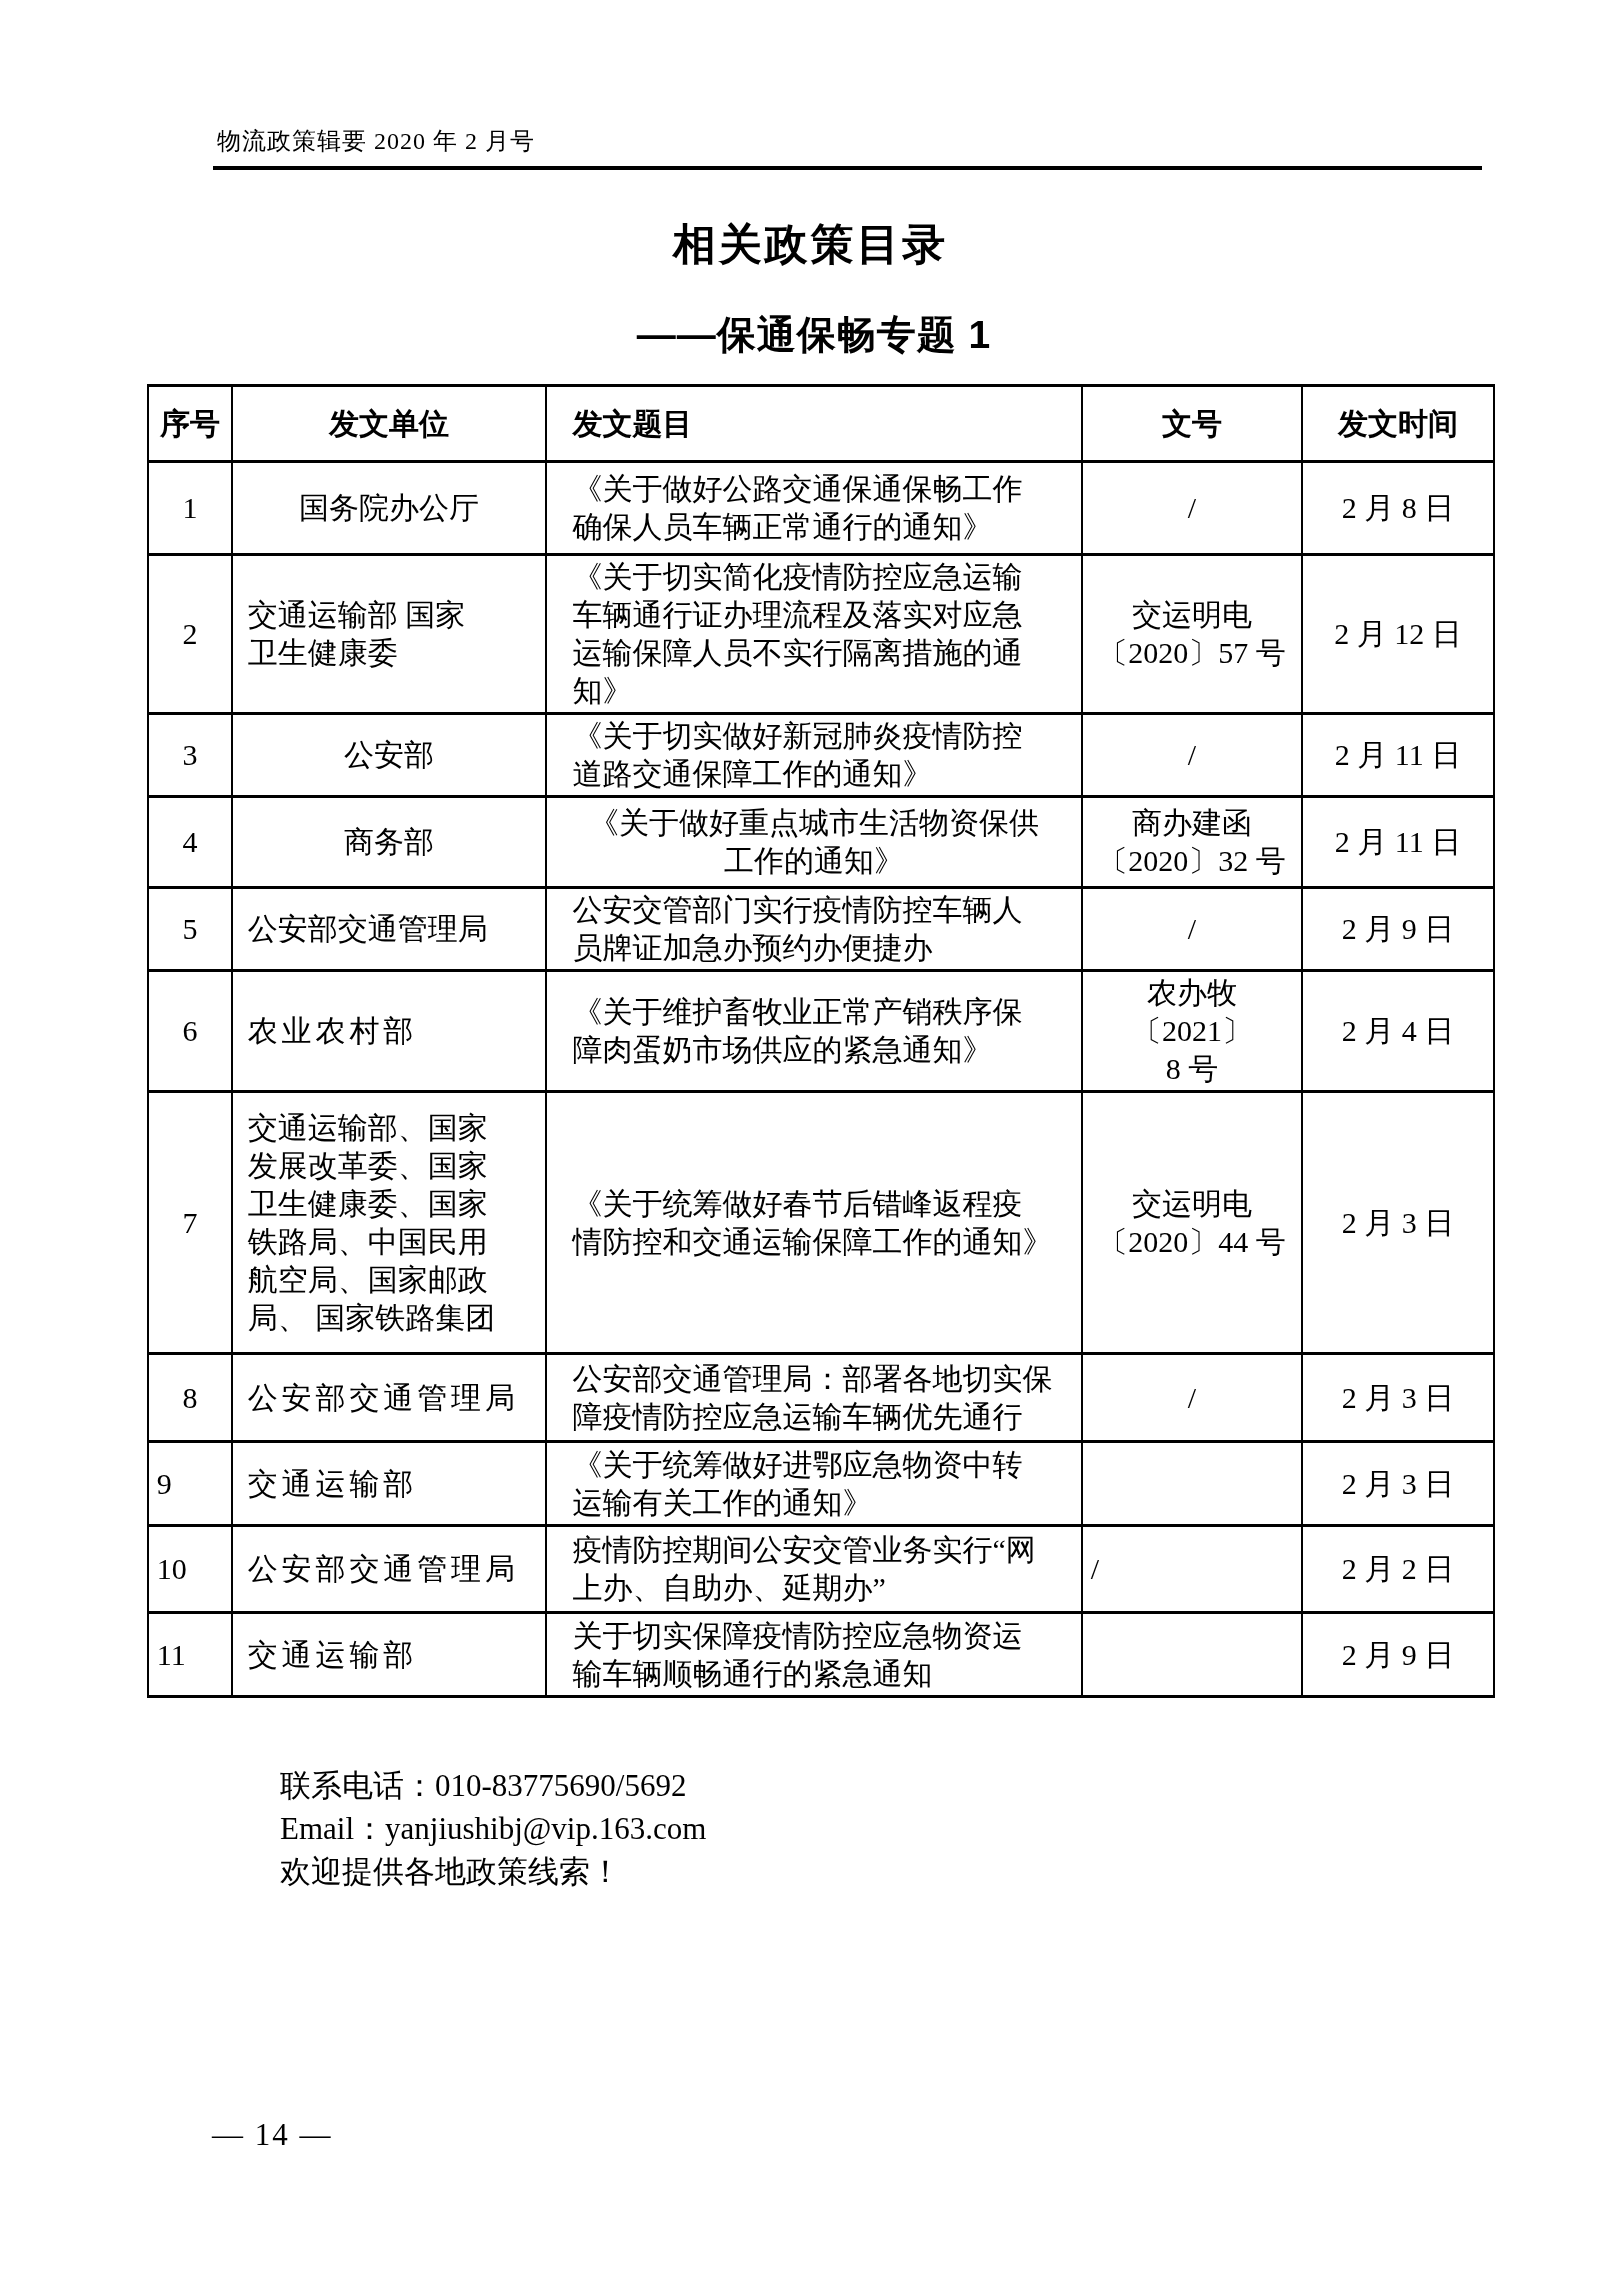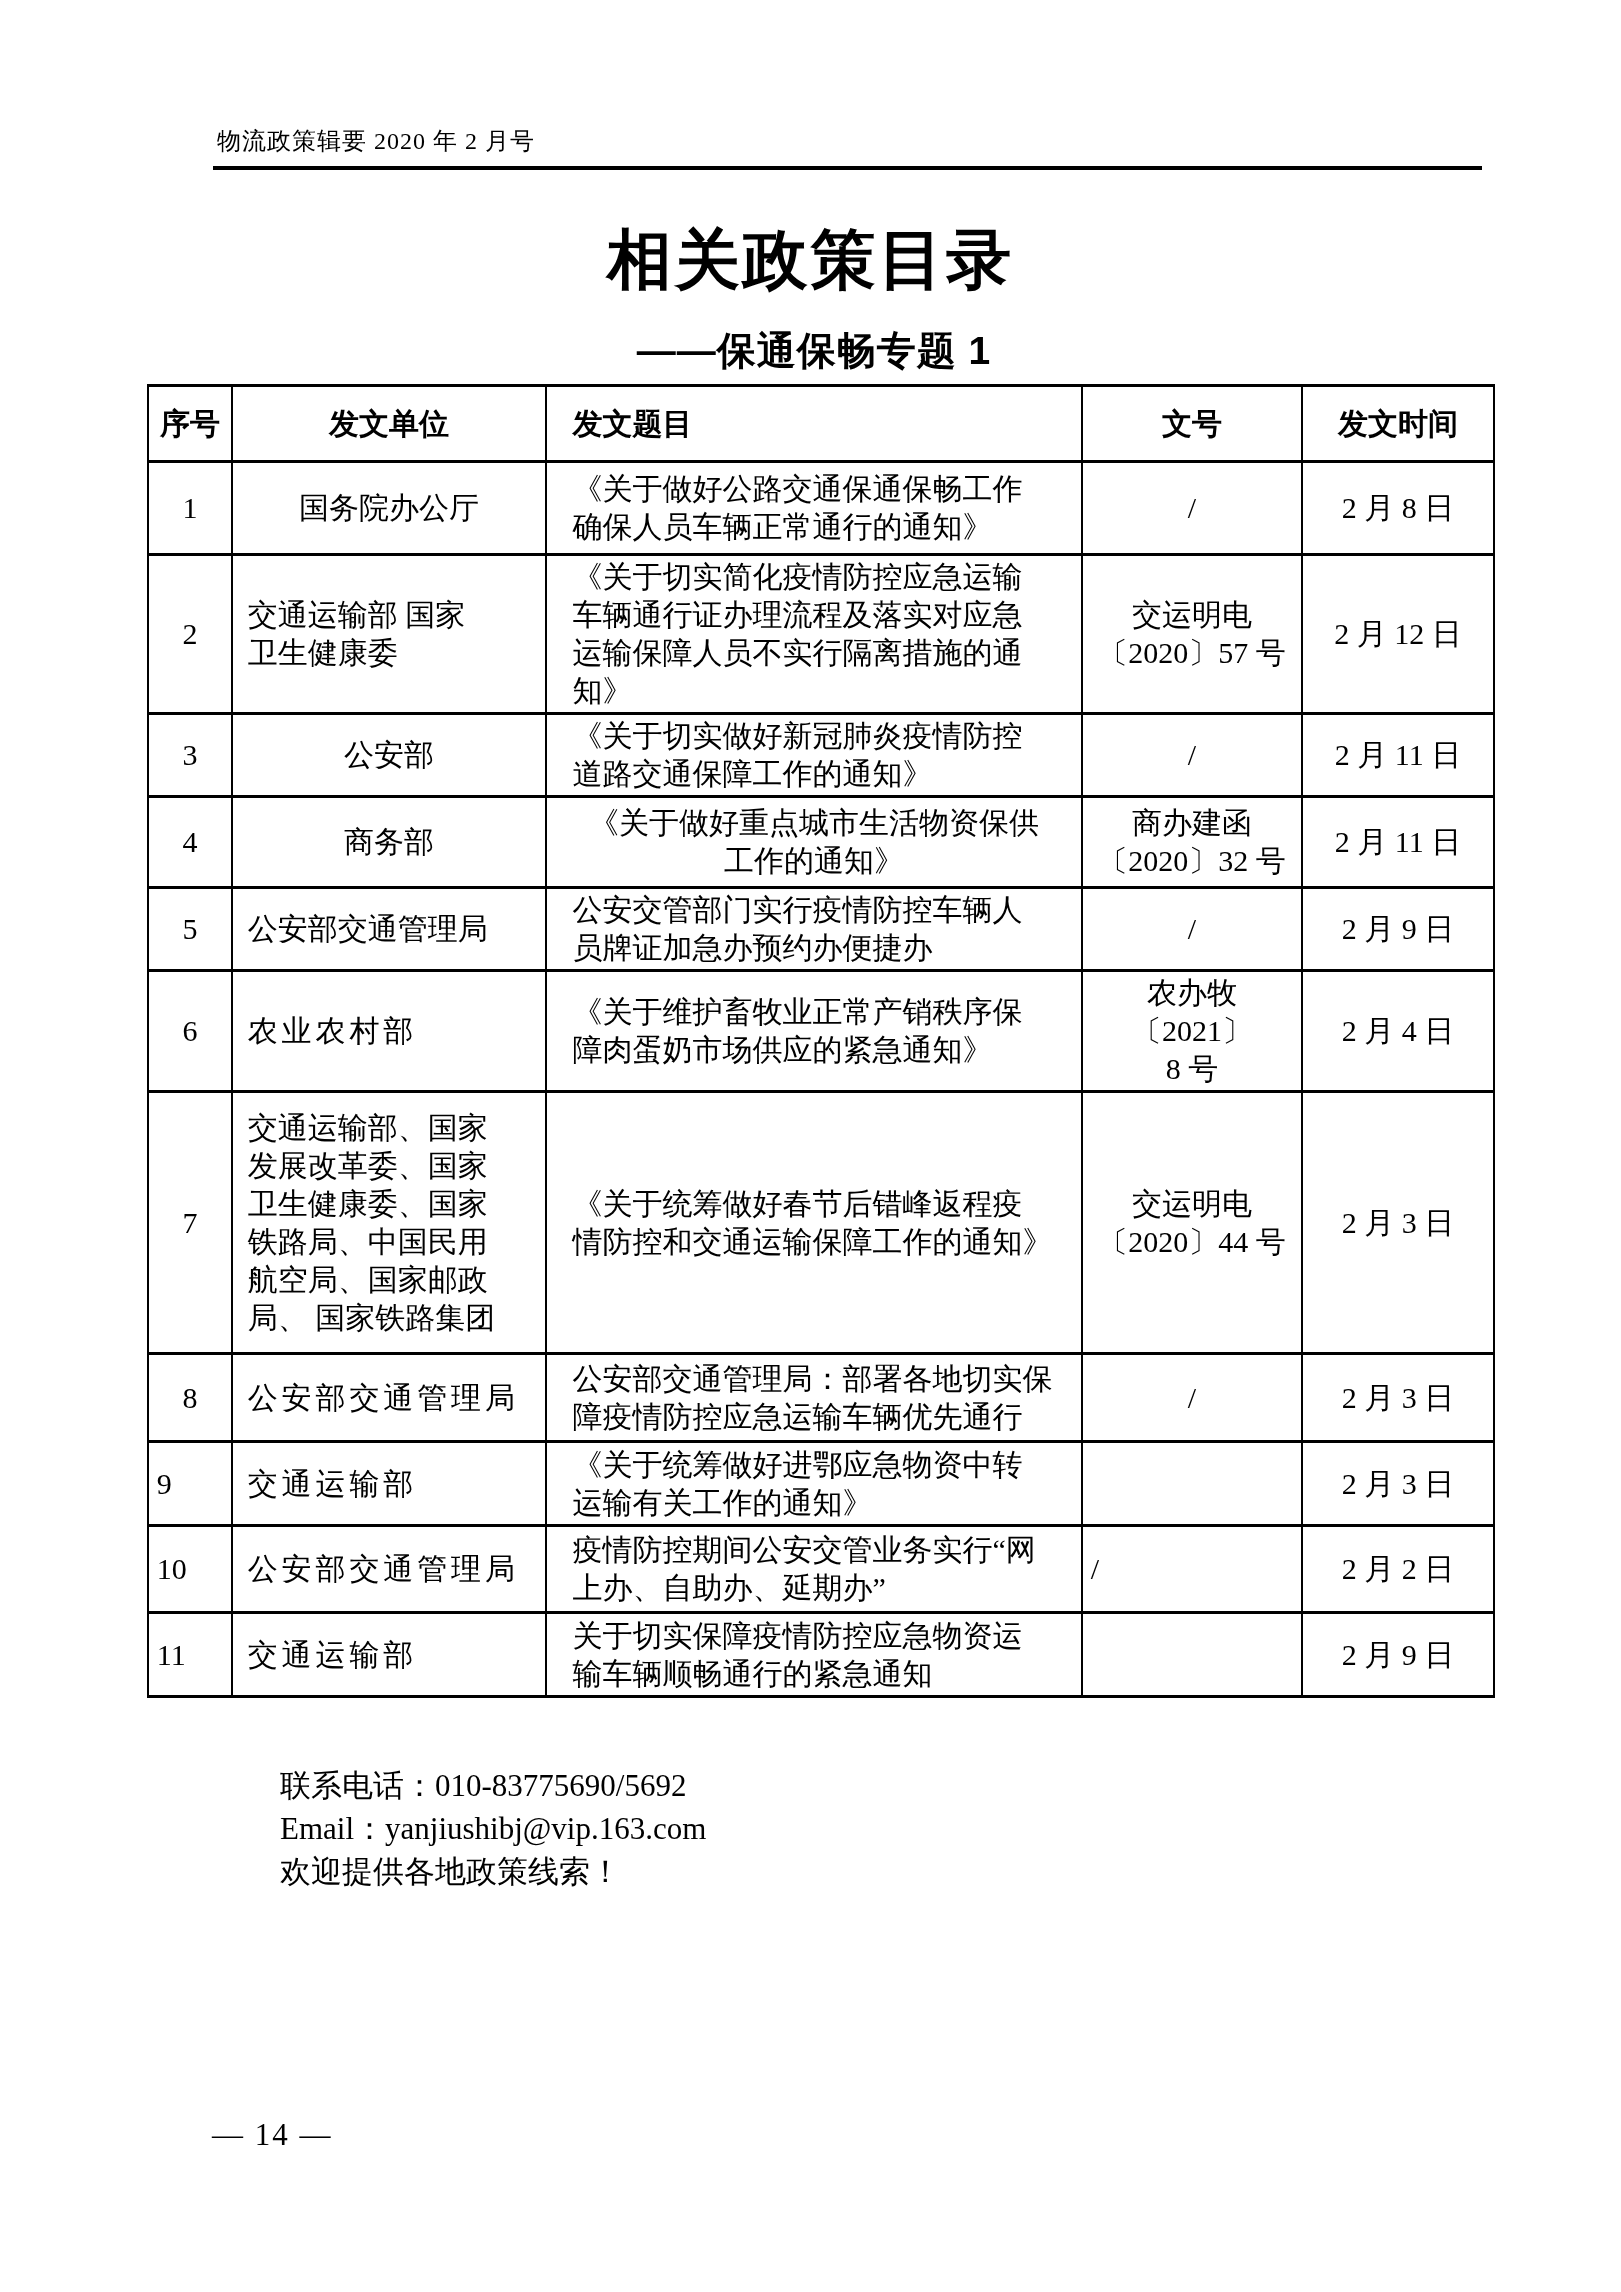--- a/index.html
+++ b/index.html
@@ -9,26 +9,26 @@
     position:relative;overflow:hidden;
   }
   .abs{position:absolute;}
 
   .page-header{left:217px;top:125px;font-size:24px;letter-spacing:1px;}
   .header-rule{left:213px;top:166px;width:1269px;height:3.9px;background:#000;}
 
   .page-title{
     left:0;top:216px;width:1621px;text-align:center;
     font-family:"Liberation Sans","DejaVu Sans",sans-serif;
-    font-weight:700;font-size:65px;letter-spacing:2.9px;
+    font-weight:700;font-size:43px;letter-spacing:2.9px;
   }
   .page-subtitle{
     left:0;top:308px;width:1621px;text-align:center;padding-left:7px;box-sizing:border-box;
     font-family:"Liberation Sans","DejaVu Sans",sans-serif;
-    font-weight:700;font-size:39px;letter-spacing:1px;margin-top:16px;
+    font-weight:700;font-size:39px;letter-spacing:1px;
   }
 
   .table-wrap{left:147px;top:384px;width:1346px;}
   table.policy{
     border-collapse:collapse;table-layout:fixed;width:1346px;
     font-size:30px;line-height:38px;
   }
   table.policy td,table.policy th{
     border-left:2.9px solid #000;border-right:2.9px solid #000;
     border-top:3.9px solid #000;border-bottom:3.9px solid #000;

